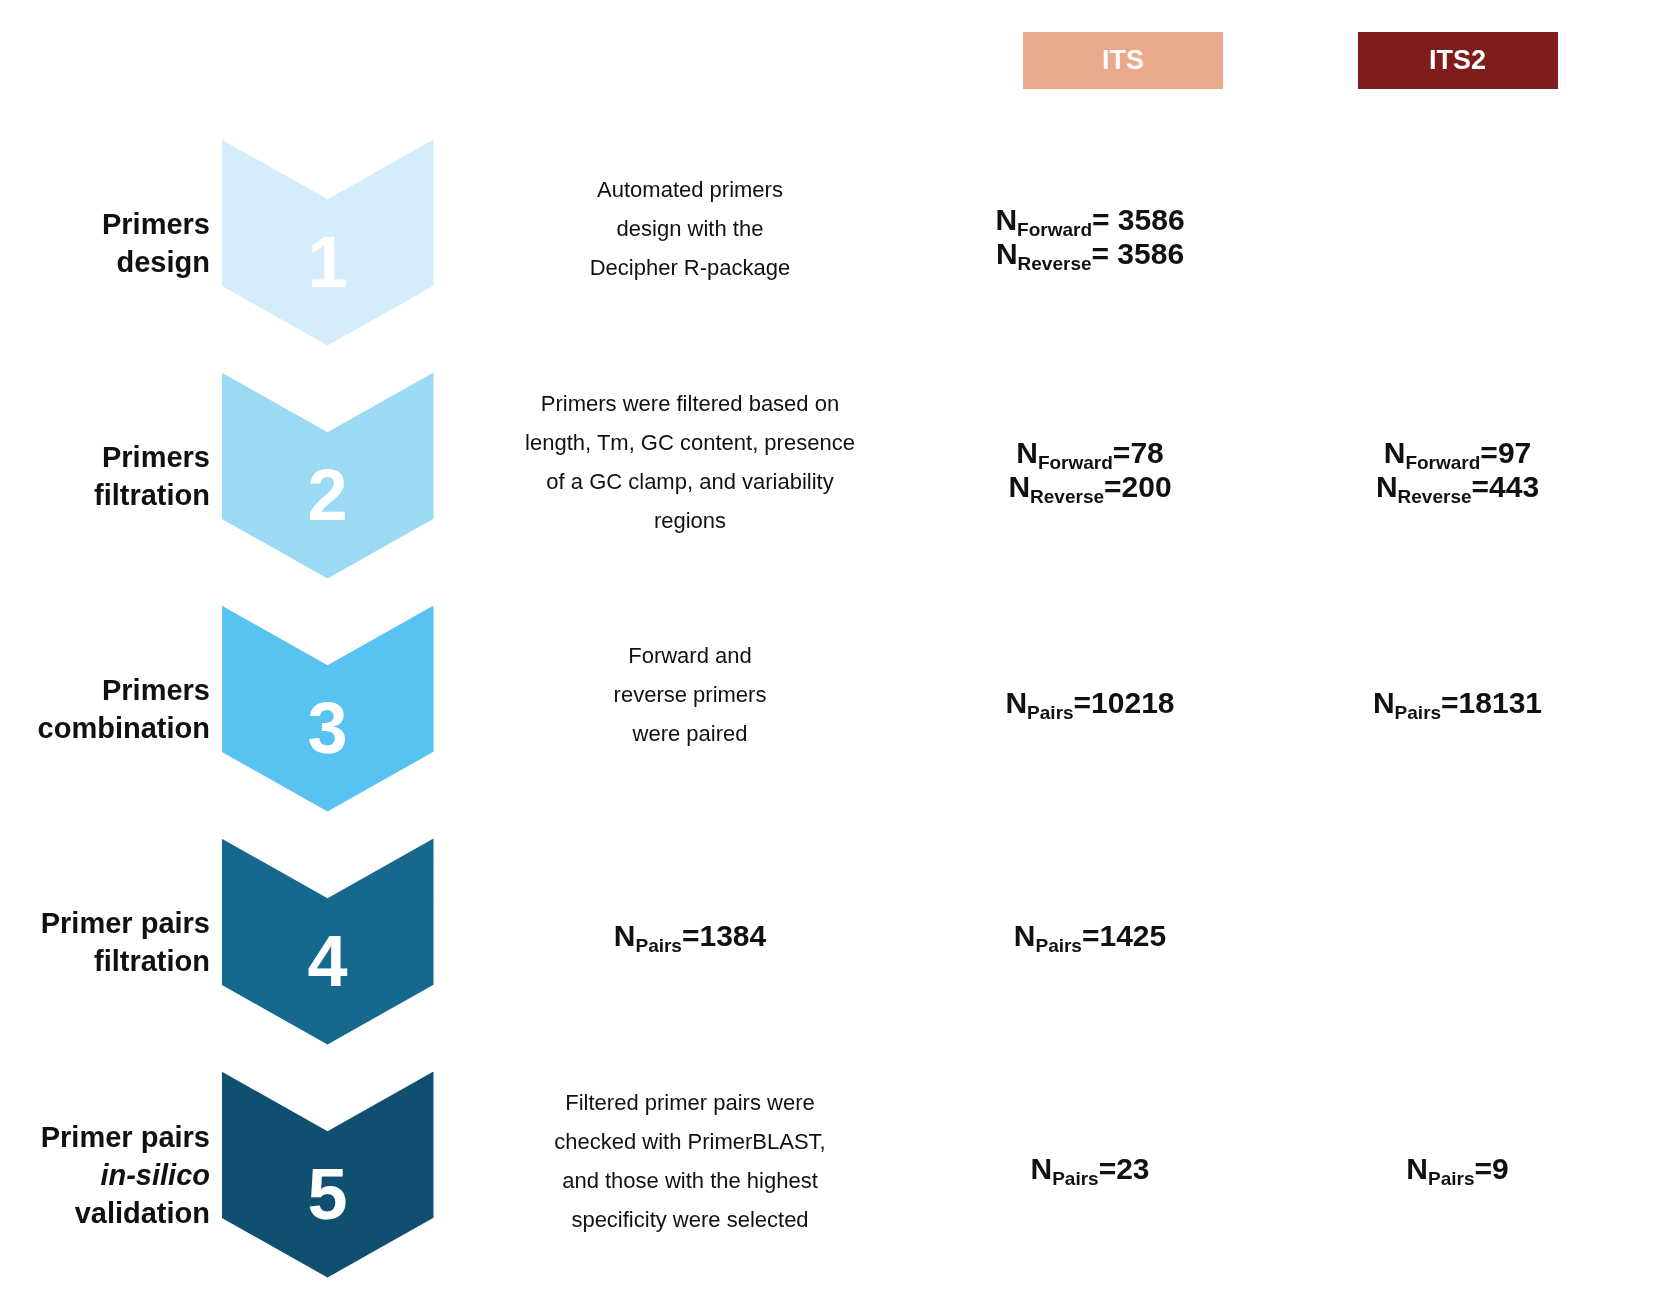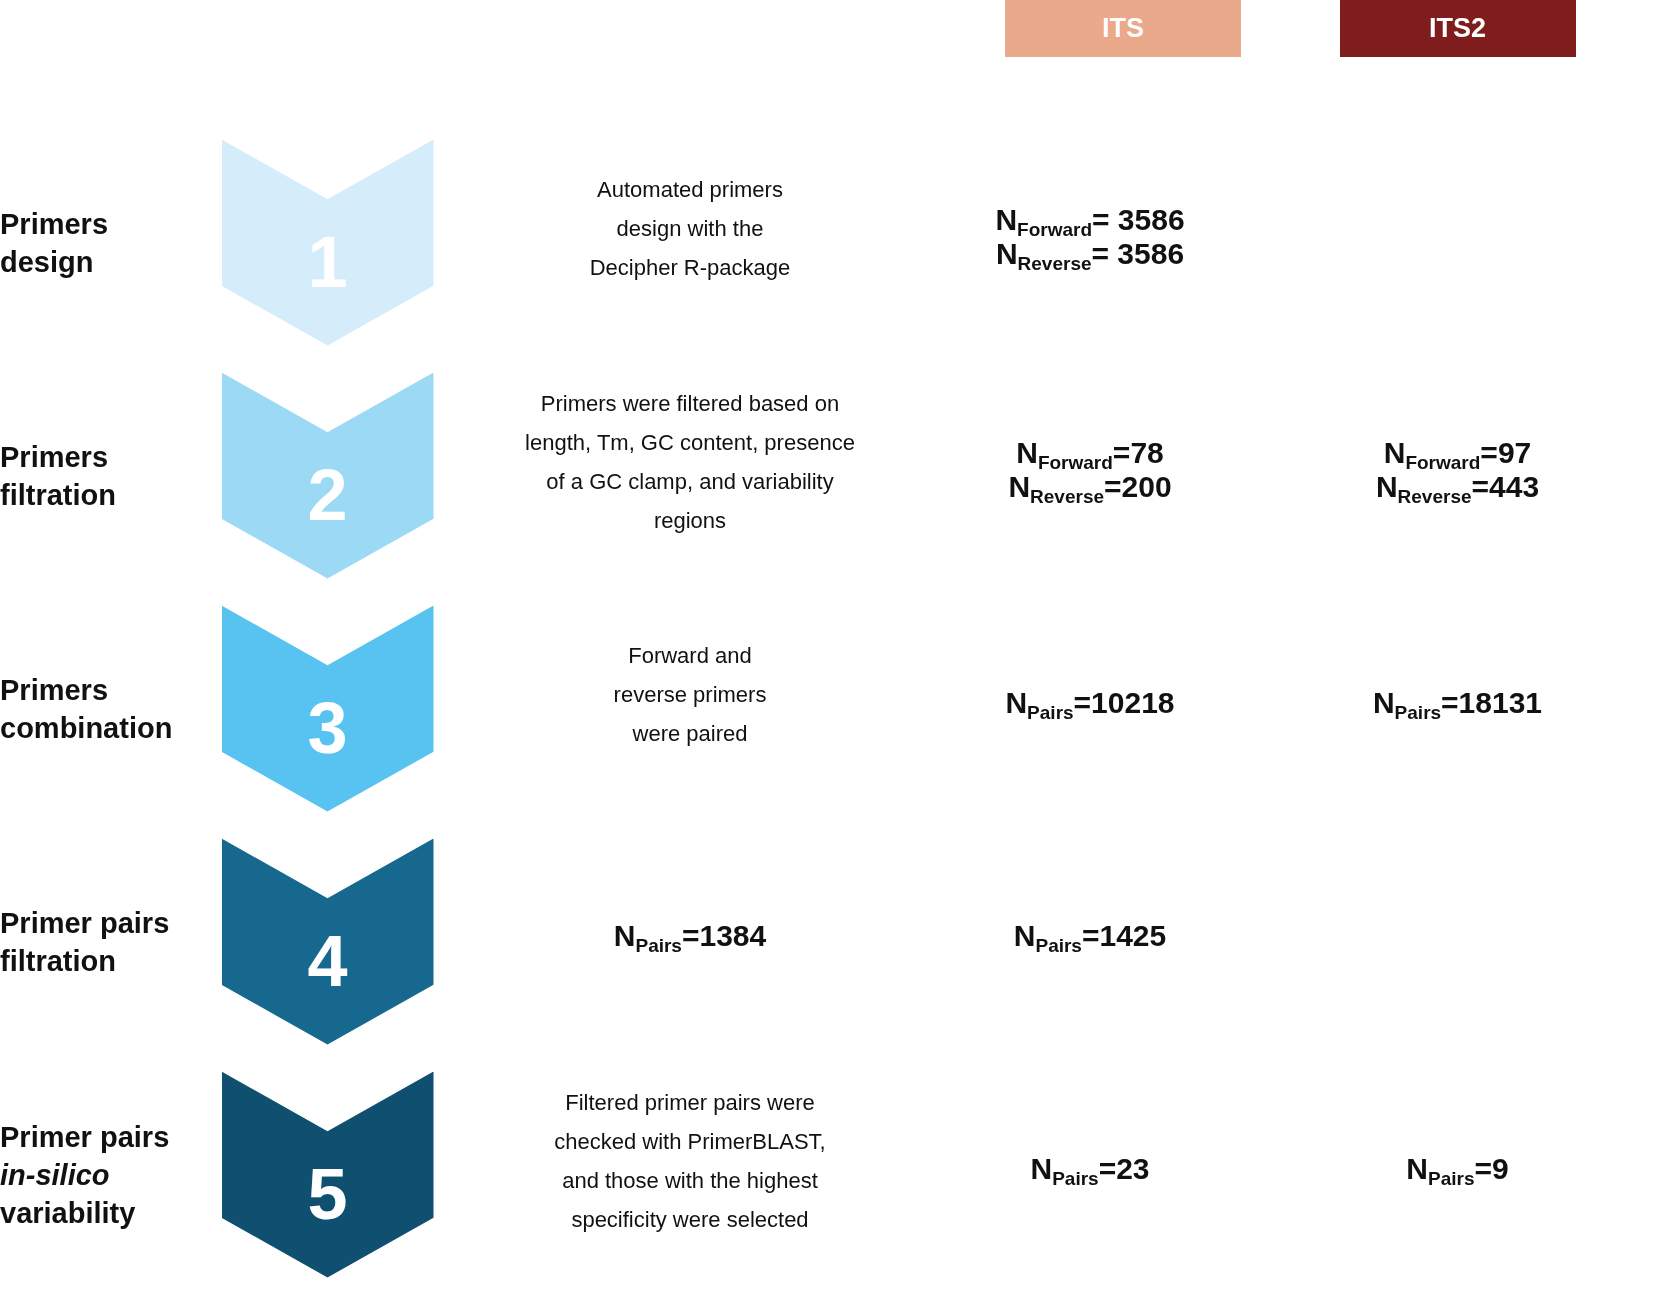--- a/index.html
+++ b/index.html
@@ -13,37 +13,37 @@
 
   
   .header-row {
     display: grid;
     grid-template-columns: 210px 235px 490px 310px 425px;
     height: 60px;
     margin-bottom: 66px;
   }
   .col-chip {
     grid-row: 1;
-    width: 236px; height: 57px;
+    width: 200px; height: 57px;
     display: flex; align-items: center; justify-content: center;
     color: #ffffff; font-weight: bold; font-size: 27px;
-    justify-self: center; align-self: start;
+    justify-self: center; align-self: start; margin-top: 32px;
   }
   .chip-its  { grid-column: 4; margin-left: 66px; }
   .chip-its2 { grid-column: 5; }
 
   
   .step-row {
     display: grid;
     grid-template-columns: 210px 235px 490px 310px 425px;
     height: 233px;
     align-items: center;
   }
   .step-label {
-    text-align: left;
+    text-align: right;
     font-weight: bold;
     font-size: 29px;
     line-height: 38px;
   }
   .step-label .italic { font-style: italic; }
 
   .chevron-wrap { display: flex; justify-content: center; align-items: center; height: 100%; }
   .chevron {
     width: 212px; height: 206px;
     clip-path: polygon(0% 0%, 50% 29%, 100% 0%, 100% 71%, 50% 100%, 0% 71%);
@@ -163,21 +163,21 @@
         </div>
     <div class="val-col its2-col">
           <div class="val-line"><span>N</span><sub>Pairs</sub><span>=1425</span></div>
         </div>
   </div>
 
   <div class="step-row">
     <div class="step-label">
           <div>Primer pairs</div>
           <div class="italic">in-silico</div>
-          <div>variability</div>
+          <div>validation</div>
         </div>
     <div class="chevron-wrap">
       <div class="chevron" style="background: rgb(15, 79, 112);">
         <span class="step-number">5</span>
       </div>
     </div>
     <div class="step-desc">Filtered primer pairs were
 checked with PrimerBLAST,
 and those with the highest
 specificity were selected</div>

